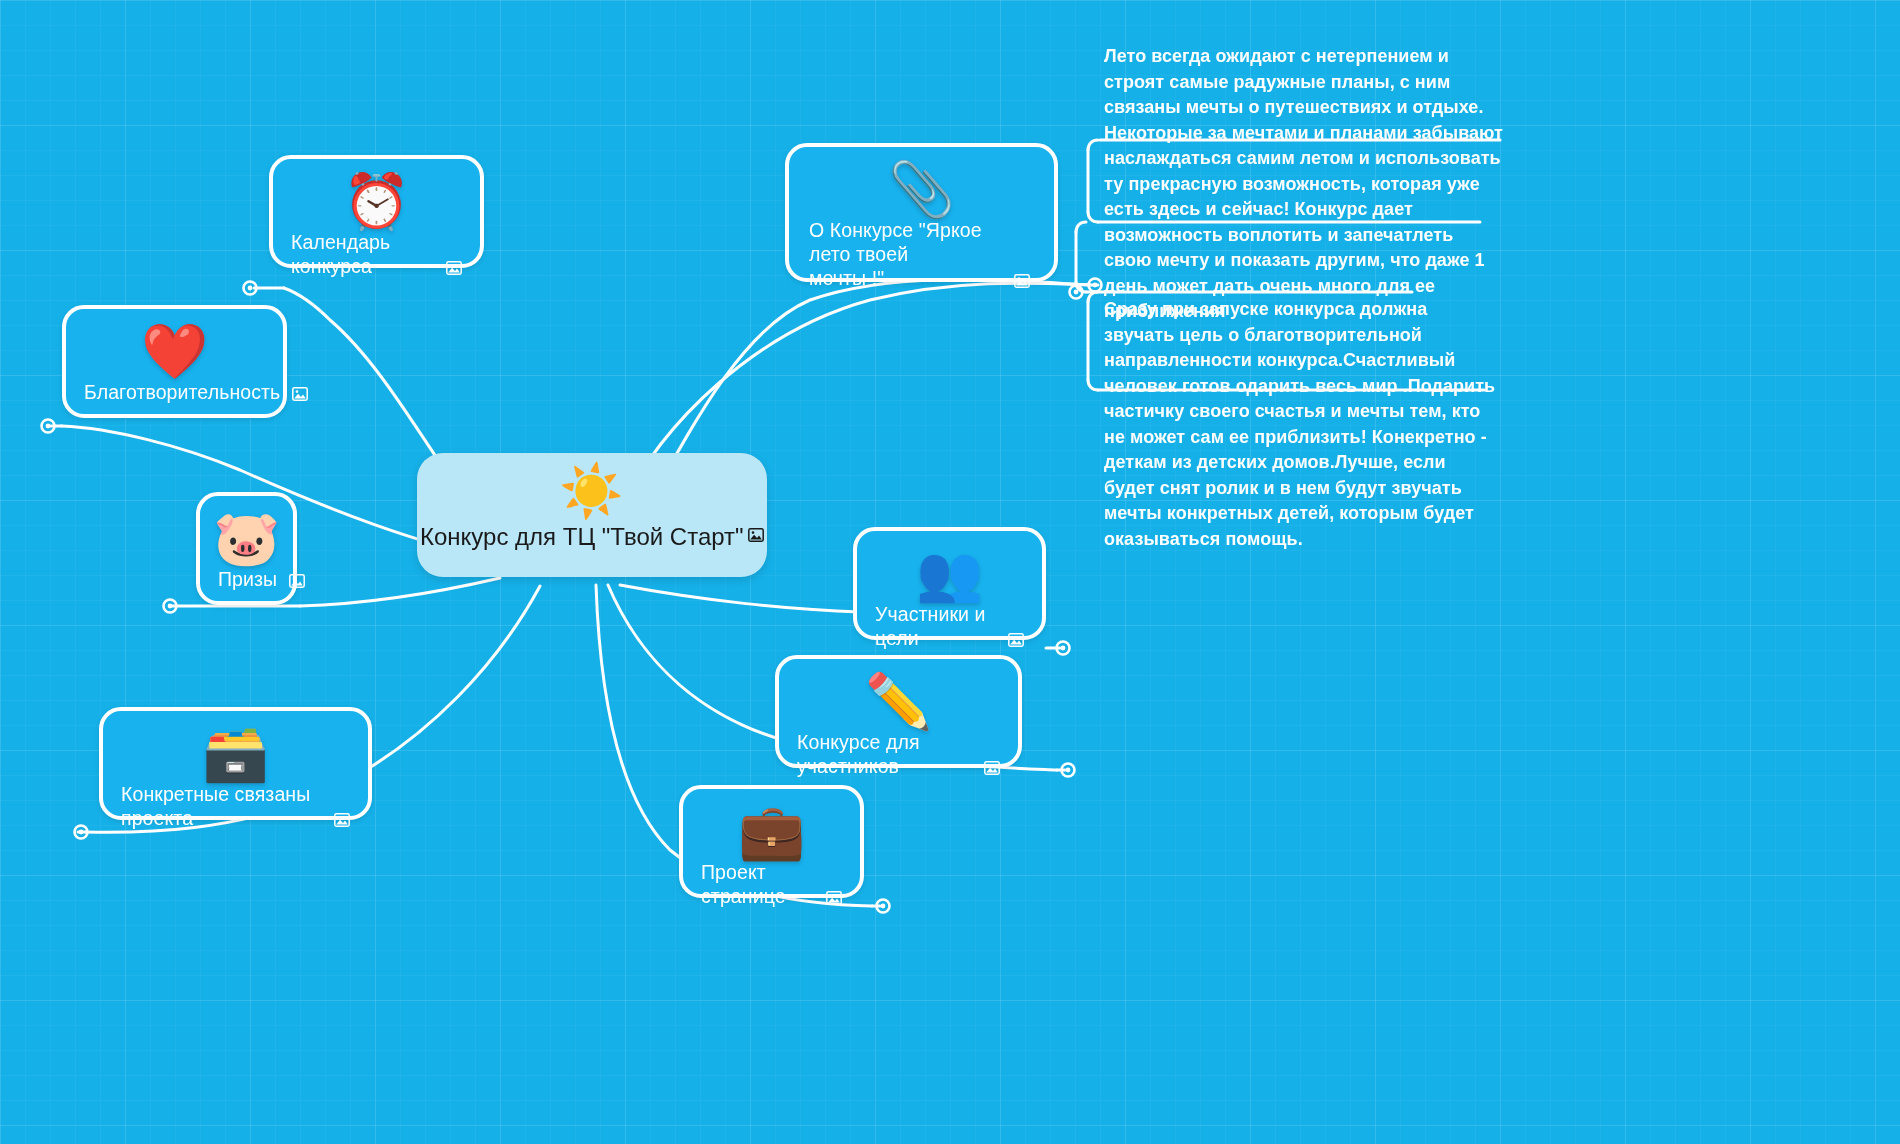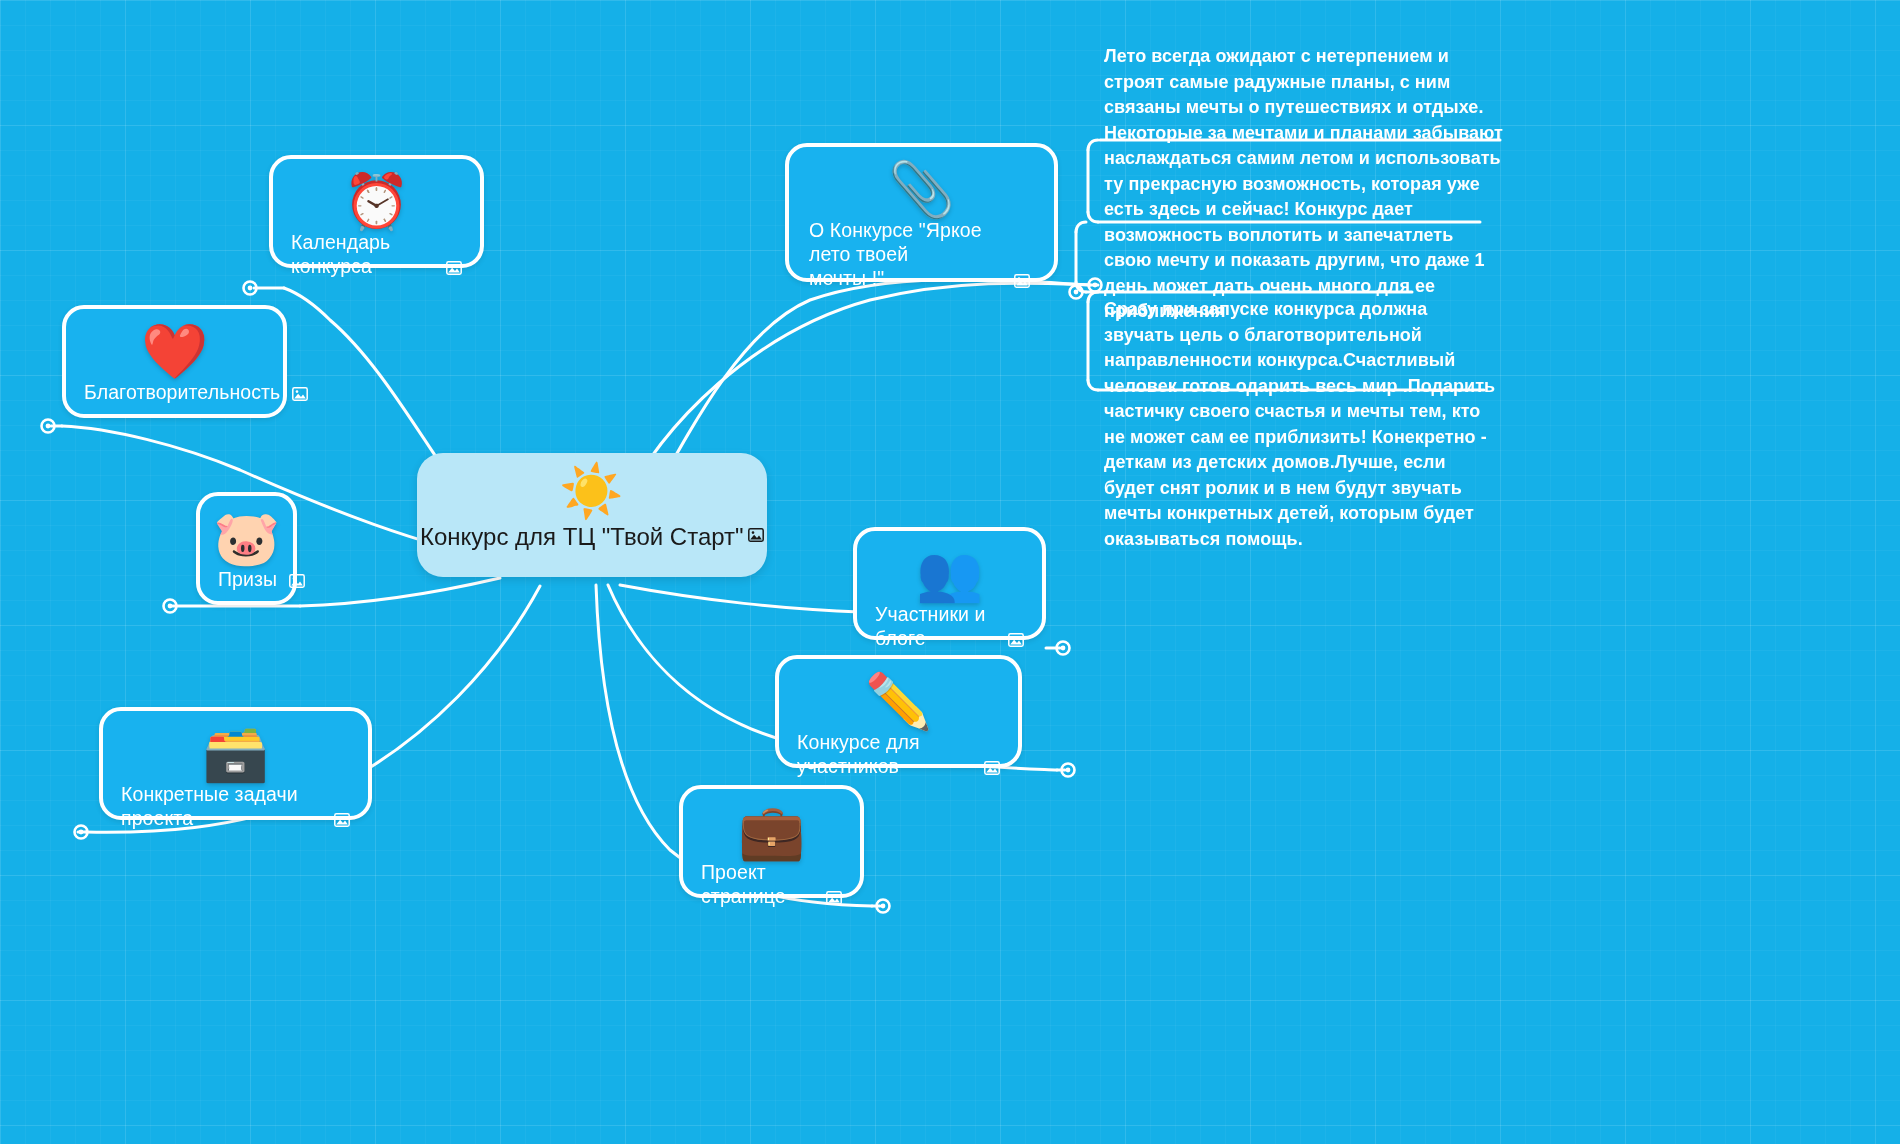--- a/index.html
+++ b/index.html
@@ -233,21 +233,21 @@
             <circle cx="5" cy="4.6" r="1.3" fill="#ffffff"></circle>
             <path d="M2.2 11.4 L6.1 6.8 L9 9.9 L11 7.6 L13.8 11.4 Z" fill="#ffffff"></path>
           </svg>
       </span>
     </div>
   </div>
 
   <div class="node" id="n-tasks">
     <span class="emoji">🗃️</span>
     <div class="caption">
-      <span class="label">Конкретные задачи проекта</span>
+      <span class="label">Конкретные связаны проекта</span>
       <span class="img-badge">
         <svg viewBox="0 0 16 14" width="16" height="14">
             <rect x="0.8" y="0.8" width="14.4" height="12.4" rx="1.6" fill="none" stroke="#ffffff" stroke-width="1.5"></rect>
             <circle cx="5" cy="4.6" r="1.3" fill="#ffffff"></circle>
             <path d="M2.2 11.4 L6.1 6.8 L9 9.9 L11 7.6 L13.8 11.4 Z" fill="#ffffff"></path>
           </svg>
       </span>
     </div>
   </div>
 
@@ -262,21 +262,21 @@
             <circle cx="5" cy="4.6" r="1.3" fill="#ffffff"></circle>
             <path d="M2.2 11.4 L6.1 6.8 L9 9.9 L11 7.6 L13.8 11.4 Z" fill="#ffffff"></path>
           </svg>
       </span>
     </div>
   </div>
 
   <div class="node" id="n-people">
     <span class="emoji">👥</span>
     <div class="caption">
-      <span class="label">Участники и блоге</span>
+      <span class="label">Участники и цели</span>
       <span class="img-badge">
         <svg viewBox="0 0 16 14" width="16" height="14">
             <rect x="0.8" y="0.8" width="14.4" height="12.4" rx="1.6" fill="none" stroke="#ffffff" stroke-width="1.5"></rect>
             <circle cx="5" cy="4.6" r="1.3" fill="#ffffff"></circle>
             <path d="M2.2 11.4 L6.1 6.8 L9 9.9 L11 7.6 L13.8 11.4 Z" fill="#ffffff"></path>
           </svg>
       </span>
     </div>
   </div>
 

